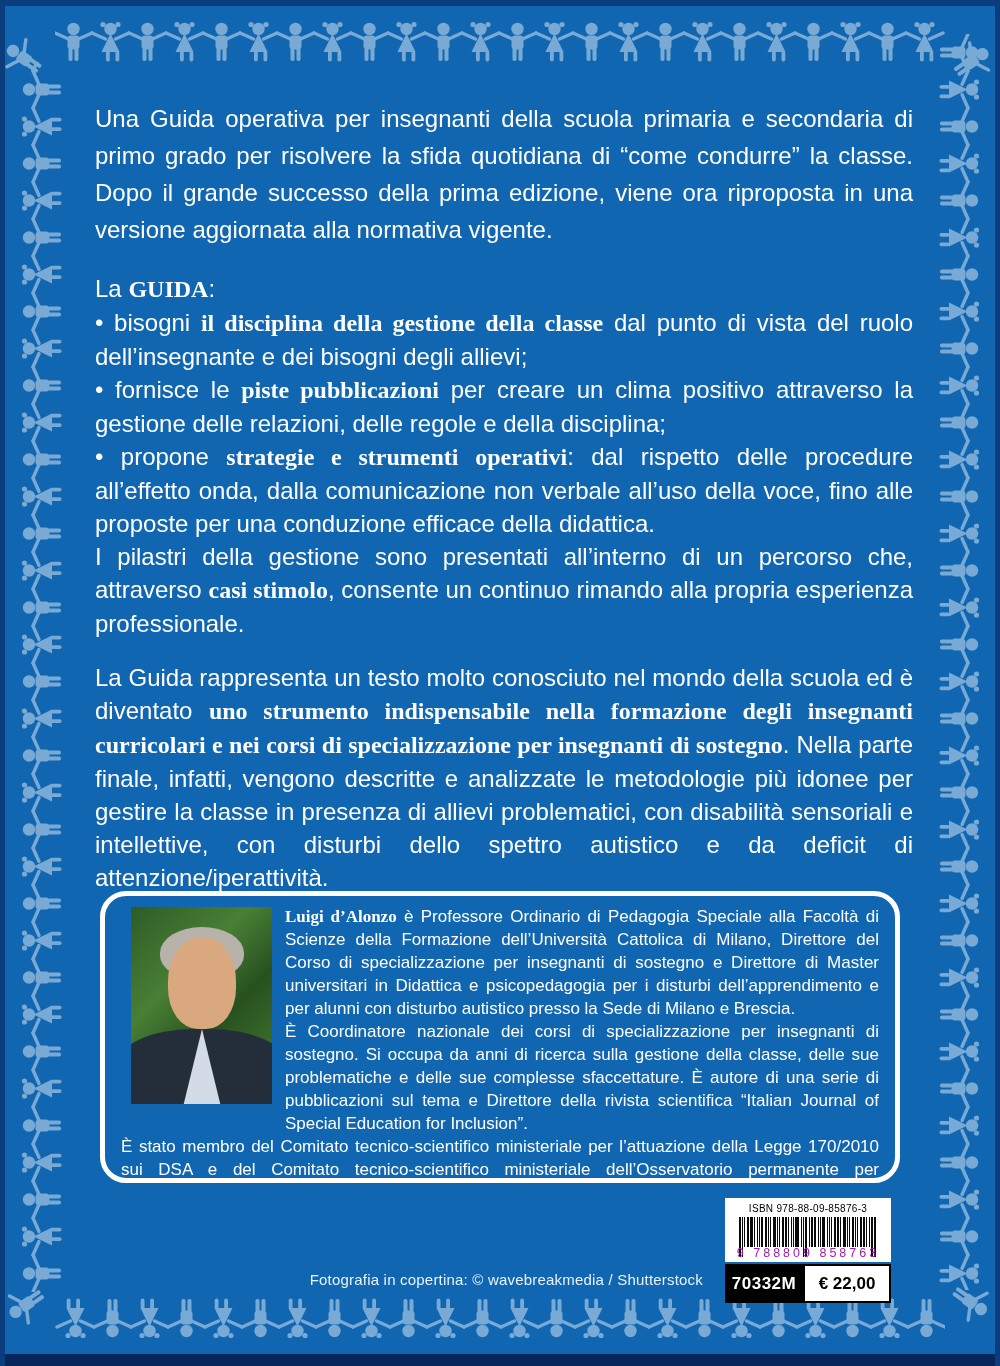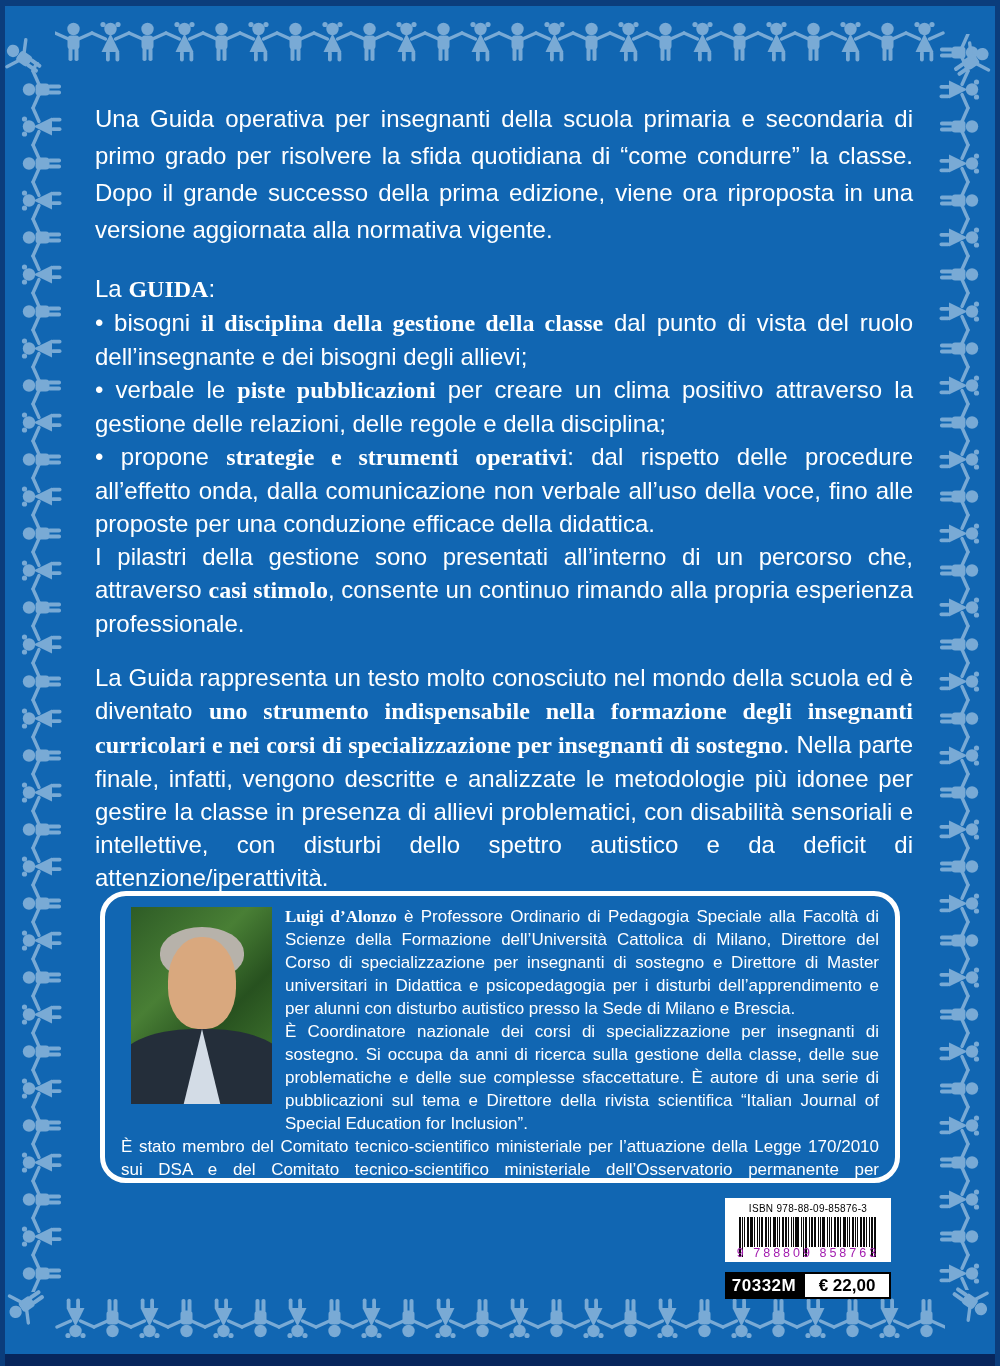--- a/index.html
+++ b/index.html
@@ -59,21 +59,21 @@
     font-size:15px;color:#e9f2fb;letter-spacing:0.2px;
   }
 
   
   .barcode{position:absolute;left:725px;top:1198px;width:166px;}
   .bc-white{background:#ffffff;padding:5px 6px 2px;}
   .isbn-label{font-size:10px;color:#000;text-align:center;letter-spacing:0.3px;white-space:nowrap;}
   .bars{width:150px;height:40px;margin:3px auto 0;display:flex;align-items:flex-start;justify-content:center;overflow:hidden;}
   .bars span{display:block;background:#0a0a0a;flex:none;}
   .digits{font-size:12.5px;color:#a21caf;text-align:center;letter-spacing:3px;margin-top:-11px;position:relative;white-space:nowrap;}
-  .code-row{display:flex;height:27px;margin-top:10px;}
+  .code-row{display:flex;height:39px;margin-top:2px;}
   .code{flex:0 0 78px;background:#000;color:#fff;font-weight:700;font-size:17px;display:flex;align-items:center;justify-content:center;letter-spacing:0.5px;}
   .price{flex:1;background:#fff;color:#000;border:2px solid #000;box-sizing:border-box;font-weight:700;font-size:17px;display:flex;align-items:center;justify-content:center;}
 </style>
 </head>
 <body>
 
 <div class="page" style="background: rgb(17, 102, 178);">
 
   <svg width="0" height="0" style="position:absolute" aria-hidden="true">
     <defs>
@@ -196,21 +196,21 @@
   <div class="edge edge-left" style="background: rgb(11, 61, 124);"></div>
   <div class="edge edge-right" style="background: rgb(11, 61, 124);"></div>
 
   <main class="content">
     <section class="sec-intro">
         <p><span>Una Guida operativa per insegnanti della scuola primaria e secondaria di primo grado per risolvere la sfida quotidiana di “come condurre” la classe. Dopo il grande successo della prima edizione, viene ora riproposta in una versione aggiornata alla normativa vigente.</span></p>
       </section>
     <section class="sec-guida">
         <p><span>La </span><span class="b">GUIDA</span><span>:</span></p>
         <p><span>• bisogni </span><span class="b">il disciplina della gestione della classe</span><span> dal punto di vista del ruolo dell’insegnante e dei bisogni degli allievi;</span></p>
-        <p><span>• verbale le </span><span class="b">piste pubblicazioni</span><span> per creare un clima positivo attraverso la gestione delle relazioni, delle regole e della disciplina;</span></p>
+        <p><span>• fornisce le </span><span class="b">piste pubblicazioni</span><span> per creare un clima positivo attraverso la gestione delle relazioni, delle regole e della disciplina;</span></p>
         <p><span>• propone </span><span class="b">strategie e strumenti operativi</span><span>: dal rispetto delle procedure all’effetto onda, dalla comunicazione non verbale all’uso della voce, fino alle proposte per una conduzione efficace della didattica.</span></p>
         <p><span>I pilastri della gestione sono presentati all’interno di un percorso che, attraverso </span><span class="b">casi stimolo</span><span>, consente un continuo rimando alla propria esperienza professionale.</span></p>
       </section>
     <section class="sec-final">
         <p><span>La Guida rappresenta un testo molto conosciuto nel mondo della scuola ed è diventato </span><span class="b">uno strumento indispensabile nella formazione degli insegnanti curricolari e nei corsi di specializzazione per insegnanti di sostegno</span><span>. Nella parte finale, infatti, vengono descritte e analizzate le metodologie più idonee per gestire la classe in presenza di allievi problematici, con disabilità sensoriali e intellettive, con disturbi dello spettro autistico e da deficit di attenzione/iperattività.</span></p>
       </section>
   </main>
 
   <div class="bio-box">
     <div class="photo">
@@ -219,20 +219,21 @@
       <div class="ph-suit"></div>
       <div class="ph-shirt"></div>
     </div>
     <div class="bio-text">
         <p><span class="b">Luigi d’Alonzo</span><span> è Professore Ordinario di Pedagogia Speciale alla Facoltà di Scienze della Formazione dell’Università Cattolica di Milano, Direttore del Corso di specializzazione per insegnanti di sostegno e Direttore di Master universitari in Didattica e psicopedagogia per i disturbi dell’apprendimento e per alunni con disturbo autistico presso la Sede di Milano e Brescia.</span></p>
         <p><span>È Coordinatore nazionale dei corsi di specializzazione per insegnanti di sostegno. Si occupa da anni di ricerca sulla gestione della classe, delle sue problematiche e delle sue complesse sfaccettature. È autore di una serie di pubblicazioni sul tema e Direttore della rivista scientifica “Italian Journal of Special Education for Inclusion”.</span></p>
         <p><span>È stato membro del Comitato tecnico-scientifico ministeriale per l’attuazione della Legge 170/2010 sui DSA e del Comitato tecnico-scientifico ministeriale dell’Osservatorio permanente per l’integrazione degli alunni con disabilità. È stato presidente della SIPeS (Società Italiana di Pedagogia Speciale).</span></p>
       </div>
   </div>
 
+  <div class="credit">Fotografia in copertina: © wavebreakmedia / Shutterstock</div>
 
   <div class="barcode">
     <div class="bc-white">
       <div class="isbn-label">ISBN 978-88-09-85876-3</div>
       <div class="bars" id="bars">
           <span style="width: 2px; height: 40px; margin-right: 1px;"></span>
           <span style="width: 1px; height: 40px; margin-right: 1px;"></span>
           <span style="width: 1px; height: 30px; margin-right: 2px;"></span>
           <span style="width: 2px; height: 30px; margin-right: 1px;"></span>
           <span style="width: 3px; height: 30px; margin-right: 1px;"></span>

